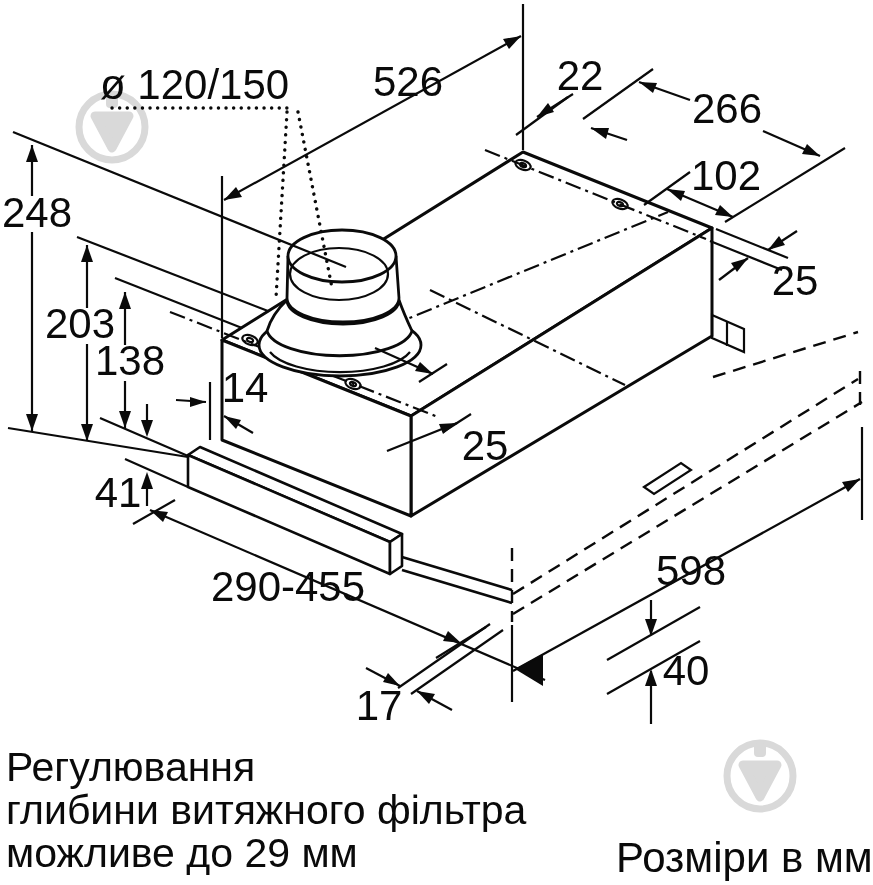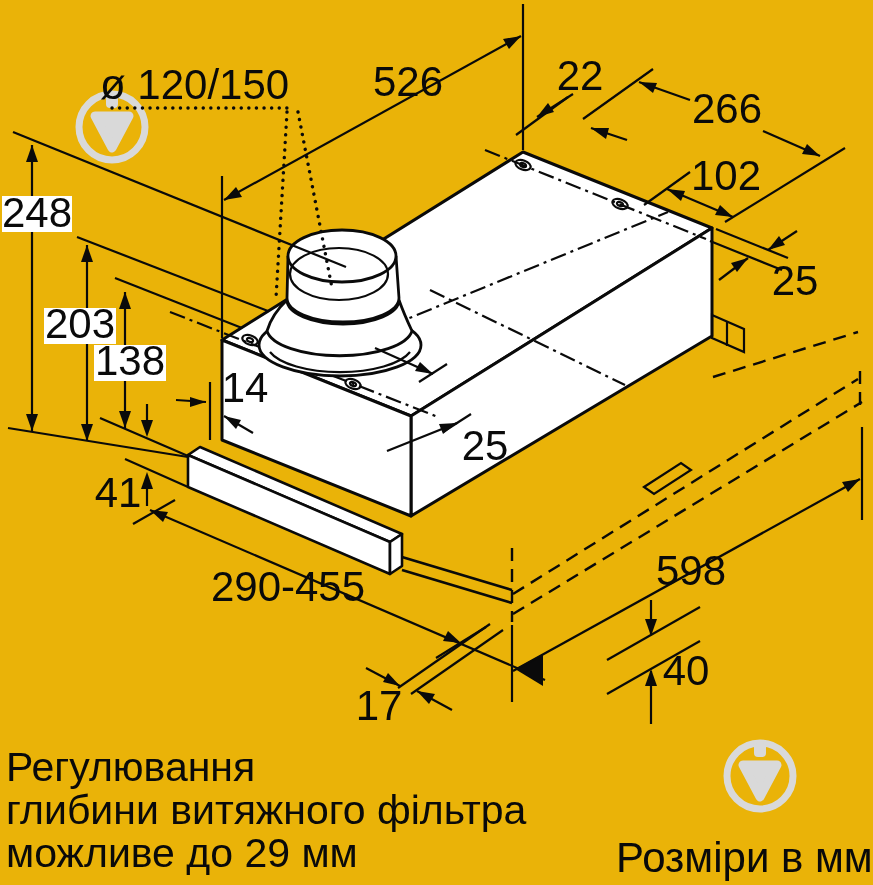--- a/index.html
+++ b/index.html
@@ -1,16 +1,16 @@
 <!DOCTYPE html>
 <html><head>
 <meta charset="utf-8">
 <style>
   html,body{margin:0;padding:0;background:#888;}
-  .stage{position:relative;width:873px;height:885px;background:#eab308;overflow:hidden;
+  .stage{position:relative;width:873px;height:885px;background:#ffffff;overflow:hidden;
          font-family:"Liberation Sans",sans-serif;}
   svg{display:block}
   text{font-family:"Liberation Sans",sans-serif;fill:#0a0a0a;}
   .dim{font-size:42px;}
   .note{font-size:41px;}
   .units{font-size:42px;}
   .ln{stroke:#0a0a0a;stroke-width:2.2;fill:none;}
   .body{stroke:#0a0a0a;stroke-width:3;fill:#ffffff;stroke-linejoin:round;}
   .duct{stroke:#0a0a0a;stroke-width:2.8;fill:#ffffff;}
   .thin{stroke:#0a0a0a;stroke-width:2.2;fill:none;}

